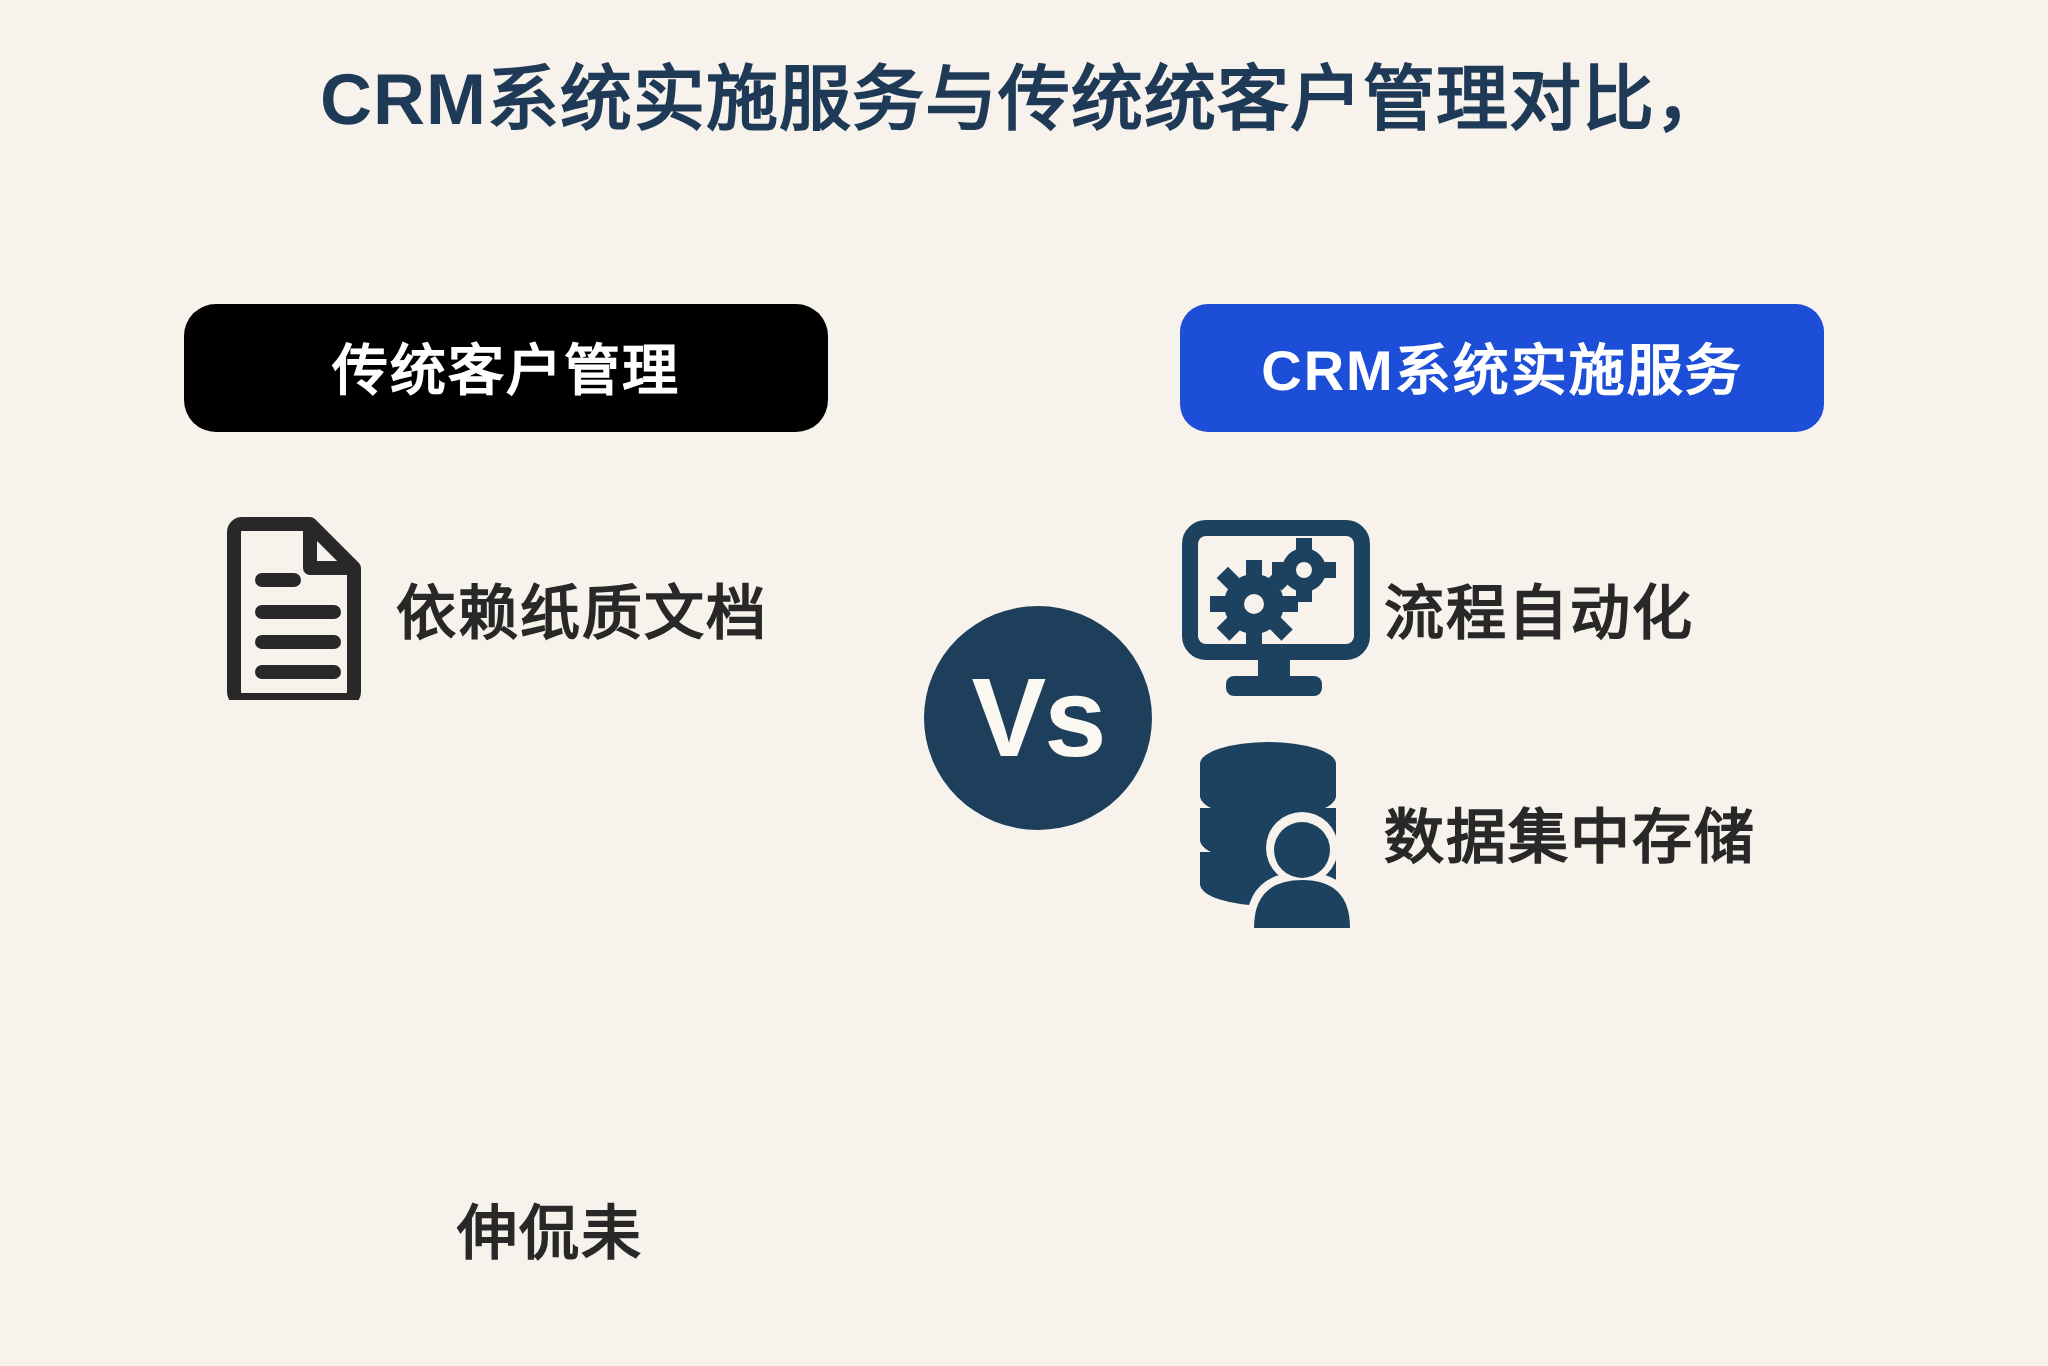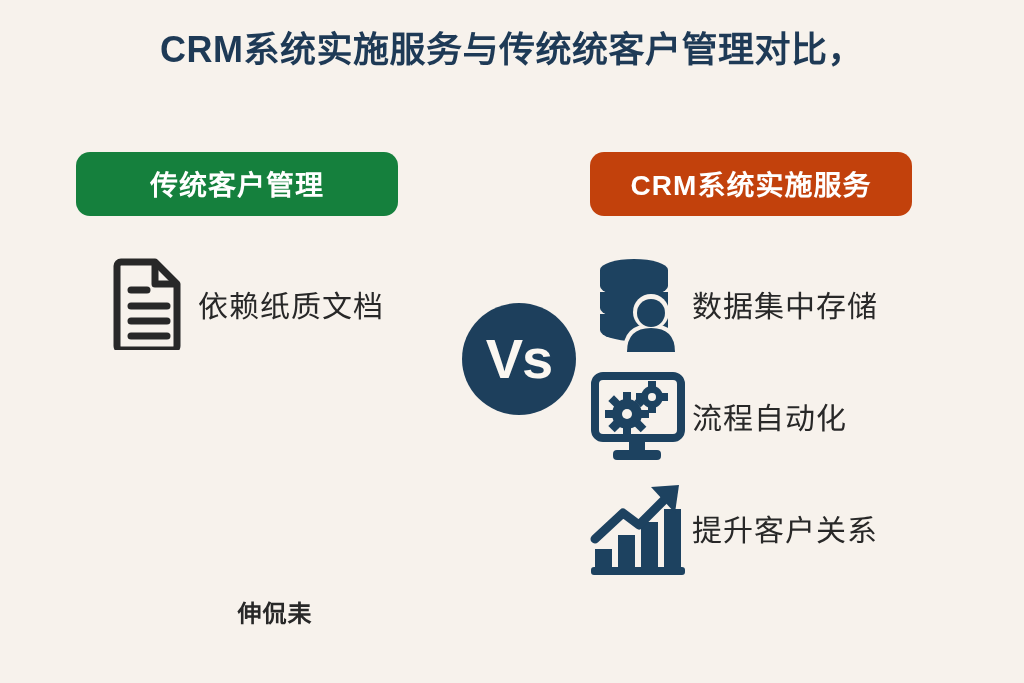--- a/index.html
+++ b/index.html
@@ -45,44 +45,45 @@
     border-radius:14px;
     text-align:center;
     padding:11px 0 13px;
     color:#ffffff;
     font-size:28px;
     font-weight:bold;
     letter-spacing:1px;
     width:322px;
   }
   #column-traditional .column-header {
-    background:#15803d;
-    margin-left:4px;
+    background:#000000;
+    margin-left:20px;
+    border-radius:16px;
   }
   #column-crm .column-header {
-    background:#c2410c;
+    background:#1d4ed8;
     margin-left:28px;
   }
 
   .feature-list { margin-top:32px; }
   .feature-row {
     display:flex;
     align-items:center;
     height:112px;
   }
   .feature-icon {
     width:108px;
     min-width:108px;
     display:flex;
     align-items:center;
     justify-content:center;
   }
   .feature-label {
     font-size:30px;
-    font-weight:normal;
+    font-weight:bold;
     color:#282828;
     letter-spacing:1px;
     white-space:nowrap;
   }
   #column-traditional .feature-row { padding-left:18px; }
   #column-crm .feature-row { padding-left:22px; }
 
   
   #vs-badge {
     position:absolute;
@@ -109,21 +110,21 @@
   #footer-note {
     position:absolute;
     left:110px;
     top:600px;
     width:330px;
     height:46px;
     overflow:hidden;
   }
   #footer-note .footer-text {
     display:block;
-    font-size:24px;
+    font-size:30px;
     font-weight:bold;
     color:#282828;
     letter-spacing:1px;
     text-align:center;
     line-height:1.18;
   }
 
   svg { display:block; }
 </style>
 </head>
@@ -156,36 +157,20 @@
 
 
 
     </div>
   </div>
 
   <div class="column" id="column-crm">
     <div class="column-header">CRM系统实施服务</div>
 
     <div class="feature-list">
-
-      <div class="feature-row">
-        <span class="feature-icon">
-          <svg width="96" height="96" viewBox="0 0 96 96" aria-hidden="true">
-            <ellipse cx="44" cy="14" rx="34" ry="11" fill="#1d4260"></ellipse>
-            <path d="M10 14 v16 a34 11 0 0 0 68 0 v-16" fill="#1d4260"></path>
-            <path d="M10 36 v16 a34 11 0 0 0 68 0 v-16" fill="#1d4260"></path>
-            <path d="M10 58 v16 a34 11 0 0 0 68 0 v-16" fill="#1d4260"></path>
-            <circle cx="61" cy="56" r="18" fill="#f7f2ec"></circle>
-            <path d="M33 96 q0 -28 28 -28 q28 0 28 28 z" fill="#f7f2ec"></path>
-            <circle cx="61" cy="57" r="14" fill="#1d4260"></circle>
-            <path d="M37 96 q0 -24 24 -24 q24 0 24 24 z" fill="#1d4260"></path>
-          </svg>
-        </span>
-        <span class="feature-label">数据集中存储</span>
-      </div>
 
       <div class="feature-row">
         <span class="feature-icon">
           <svg width="98" height="92" viewBox="0 0 98 92" aria-hidden="true">
             <rect x="6" y="6" width="86" height="62" rx="8" fill="none" stroke="#1d4260" stroke-width="8"></rect>
             <g fill="#1d4260">
               <circle cx="38" cy="44" r="15"></circle>
               <g>
                 <rect x="34" y="22" width="8" height="10"></rect>
                 <rect x="34" y="56" width="8" height="10"></rect>
@@ -208,34 +193,34 @@
             </g>
             <rect x="40" y="68" width="16" height="12" fill="#1d4260"></rect>
             <rect x="24" y="80" width="48" height="10" rx="4" fill="#1d4260"></rect>
           </svg>
         </span>
         <span class="feature-label">流程自动化</span>
       </div>
 
       <div class="feature-row">
         <span class="feature-icon">
-          <svg width="98" height="94" viewBox="0 0 98 94" aria-hidden="true">
-            <g fill="#1d4260">
-              <rect x="6" y="68" width="17" height="18"></rect>
-              <rect x="29" y="54" width="17" height="32"></rect>
-              <rect x="52" y="41" width="17" height="45"></rect>
-              <rect x="75" y="28" width="17" height="58"></rect>
-              <rect x="2" y="86" width="94" height="8" rx="3"></rect>
-            </g>
-            <path d="M6 58 L34 32 L50 44 L84 10" fill="none" stroke="#1d4260" stroke-width="9" stroke-linecap="round" stroke-linejoin="round"></path>
-            <path d="M62 6 L90 4 L86 32 Z" fill="#1d4260"></path>
+          <svg width="96" height="96" viewBox="0 0 96 96" aria-hidden="true">
+            <ellipse cx="44" cy="14" rx="34" ry="11" fill="#1d4260"></ellipse>
+            <path d="M10 14 v16 a34 11 0 0 0 68 0 v-16" fill="#1d4260"></path>
+            <path d="M10 36 v16 a34 11 0 0 0 68 0 v-16" fill="#1d4260"></path>
+            <path d="M10 58 v16 a34 11 0 0 0 68 0 v-16" fill="#1d4260"></path>
+            <circle cx="61" cy="56" r="18" fill="#f7f2ec"></circle>
+            <path d="M33 96 q0 -28 28 -28 q28 0 28 28 z" fill="#f7f2ec"></path>
+            <circle cx="61" cy="57" r="14" fill="#1d4260"></circle>
+            <path d="M37 96 q0 -24 24 -24 q24 0 24 24 z" fill="#1d4260"></path>
           </svg>
         </span>
-        <span class="feature-label">提升客户关系</span>
+        <span class="feature-label">数据集中存储</span>
       </div>
+
 
     </div>
   </div>
 
 </div>
 
 <div id="vs-badge">
   <span class="vs-text">Vs</span>
 </div>
 

